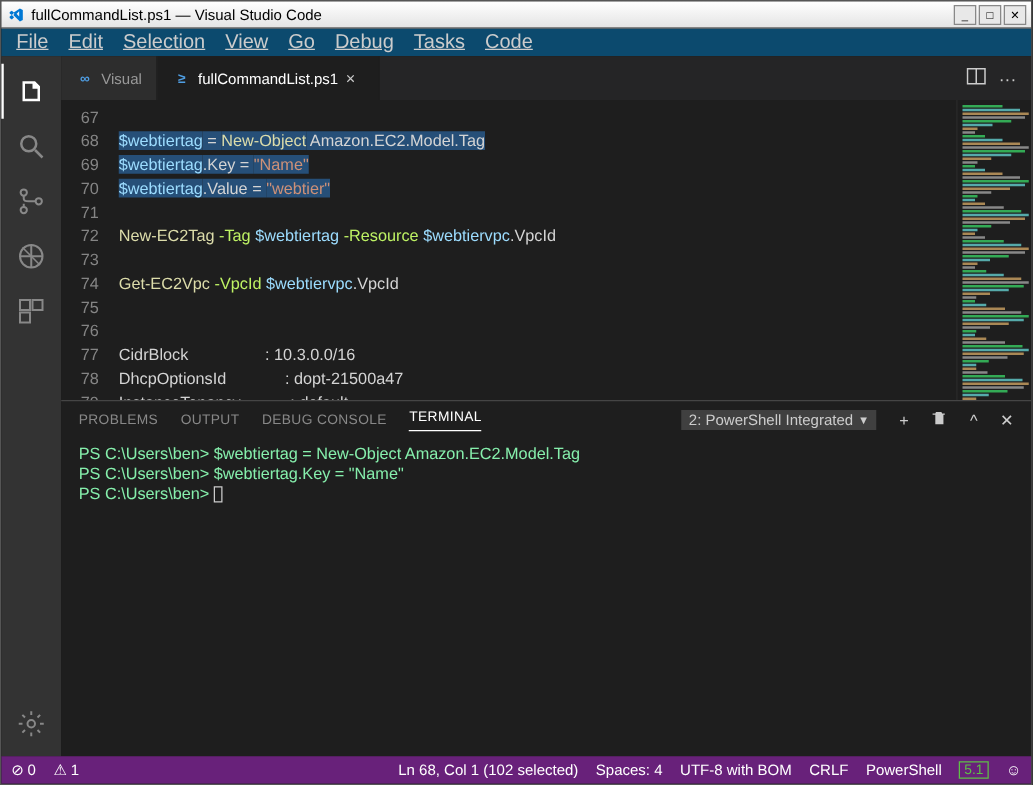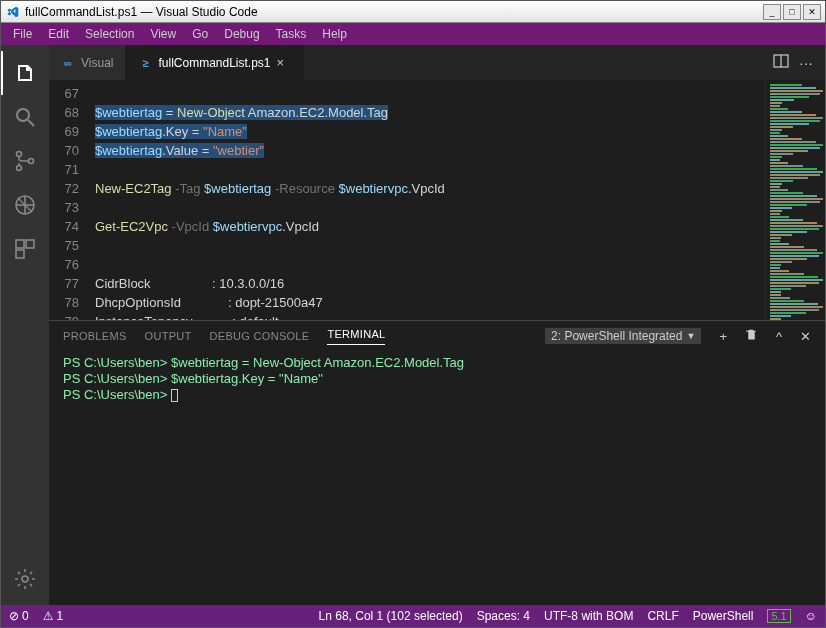--- a/index.html
+++ b/index.html
@@ -6,21 +6,21 @@
 body { width:826px; height:628px; background:#1e1e1e; color:#ccc; overflow:hidden; border:1px solid #555; position:relative; }
 
 
 .titlebar { height:22px; background:linear-gradient(#fff,#e4e4e4); display:flex; align-items:center; padding:0 4px; color:#000; font-size:12px; border-bottom:1px solid #888; }
 .titlebar .ico { width:16px; height:16px; margin-right:4px; display:flex; align-items:center; justify-content:center; color:#0078d4; font-weight:bold; font-size:11px; }
 .titlebar .spacer { flex:1; }
 .winbtns { display:flex; }
 .winbtn { width:18px; height:16px; border:1px solid #888; margin-left:2px; background:#e8e8e8; display:flex; align-items:center; justify-content:center; font-size:9px; }
 
 
-.menubar { height:22px; background:#701a75; display:flex; align-items:center; padding:0 4px; font-size:12px; color:#ccc; }
+.menubar { height:22px; background:#0c4a6e; display:flex; align-items:center; padding:0 4px; font-size:16px; color:#ccc;text-decoration:underline; }
 .menubar span { padding:2px 8px; cursor:default; }
 
 
 .body { display:flex; height:calc(100% - 22px - 22px - 22px); }
 .activitybar { width:48px; background:#333; display:flex; flex-direction:column; align-items:center; padding-top:6px; }
 .activitybar .ab { width:48px; height:44px; display:flex; align-items:center; justify-content:center; color:#888; cursor:default; }
 .activitybar .ab.active { color:#fff; border-left:2px solid #fff; }
 .activitybar .ab svg { width:24px; height:24px; }
 .activitybar .bottom { margin-top:auto; margin-bottom:4px; }
 
@@ -39,21 +39,21 @@
 
 .editor { flex:1; display:flex; background:#1e1e1e; font-family:Consolas,monospace; font-size:13px; line-height:19px; overflow:hidden; position:relative; }
 .gutter { width:42px; text-align:right; color:#858585; padding-right:12px; padding-top:4px; user-select:none; }
 .gutter div { height:19px; }
 .code { flex:1; padding-top:4px; padding-left:4px; white-space:pre; overflow:hidden; }
 .code div { height:19px; }
 .tok-var { color:#9cdcfe; }
 .tok-cmd { color:#dcdcaa; }
 .tok-str { color:#ce9178; }
 .tok-txt { color:#d4d4d4; }
-.tok-param { color:#737373; }
+.tok-param { color:#bef264; }
 .sel { background:#264f78; }
 .minimap { width:60px; background:#1e1e1e; border-left:1px solid #2a2a2a; padding:4px; font-size:1px; line-height:2px; color:#4a6; overflow:hidden; }
 .minimap .mml { height:2px; margin-bottom:1px; }
 
 
 .panel { height:285px; border-top:1px solid #454545; background:#1e1e1e; display:flex; flex-direction:column; }
 .paneltabs { height:30px; display:flex; align-items:center; padding:0 14px; font-size:11px; gap:18px; }
 .paneltabs .pt { color:#888; cursor:default; letter-spacing:0.3px; }
 .paneltabs .pt.active { color:#fff; border-bottom:1px solid #fff; padding-bottom:4px; }
 .paneltabs .ptspacer { flex:1; }
@@ -88,21 +88,21 @@
 </div>
 
 <div class="menubar" id="menubar">
     <span>File</span>
     <span>Edit</span>
     <span>Selection</span>
     <span>View</span>
     <span>Go</span>
     <span>Debug</span>
     <span>Tasks</span>
-    <span>Help</span>
+    <span>Code</span>
   </div>
 
 <div class="body">
   <div class="activitybar">
     <div class="ab active">
         <svg viewBox="0 0 24 24">
           <path fill="currentColor" d="M4 4h10l4 4v12H4V4zm2 2v12h10V10h-4V6H6z"></path>
         </svg>
       </div>
     <div class="ab">

